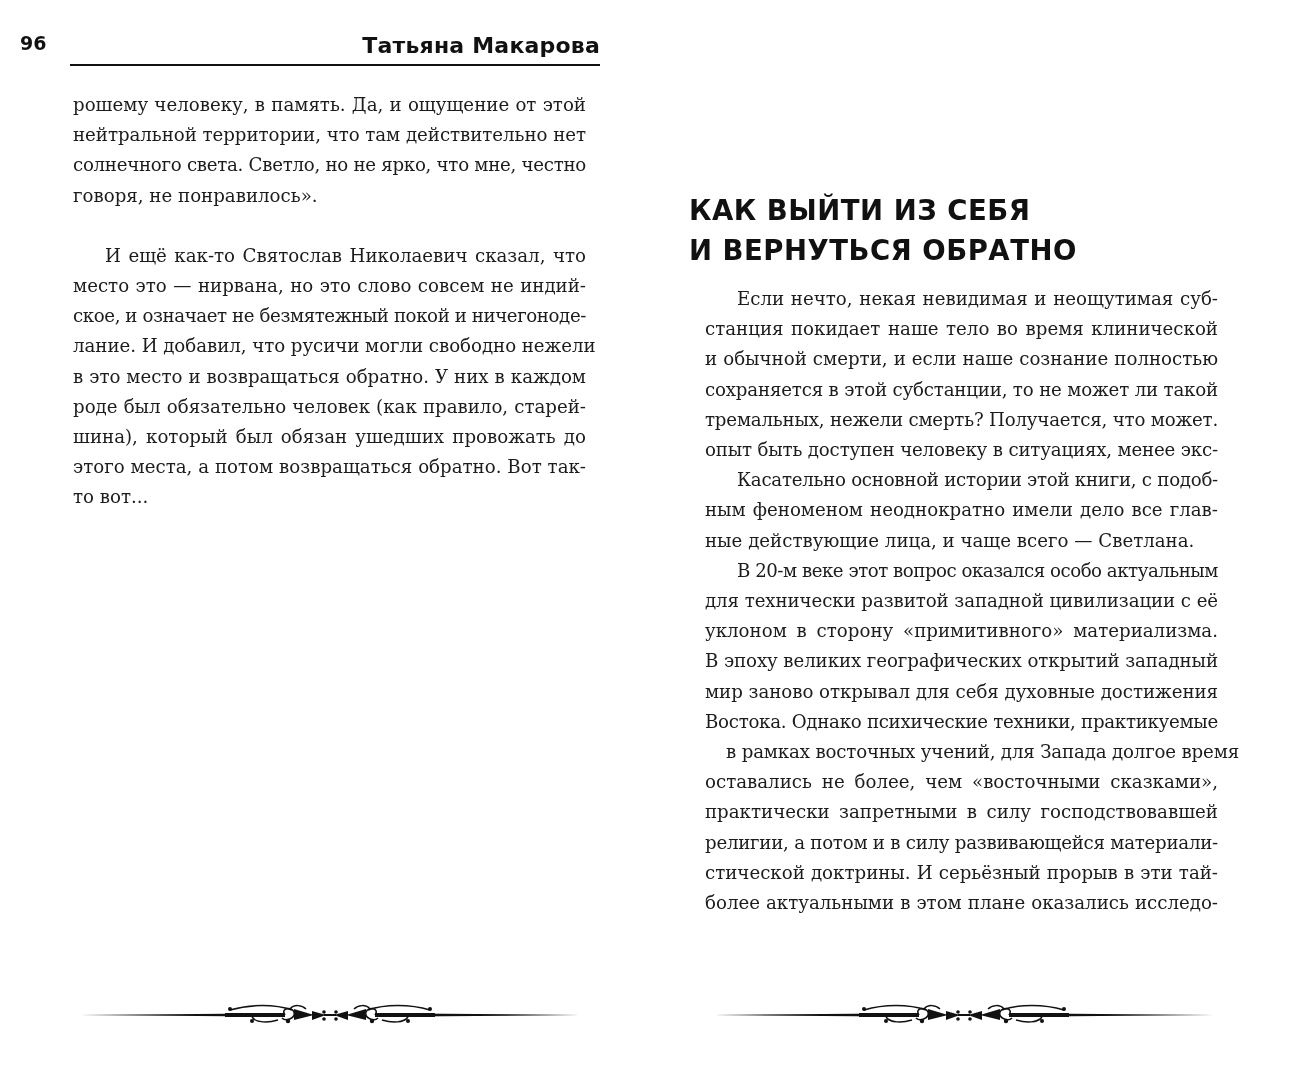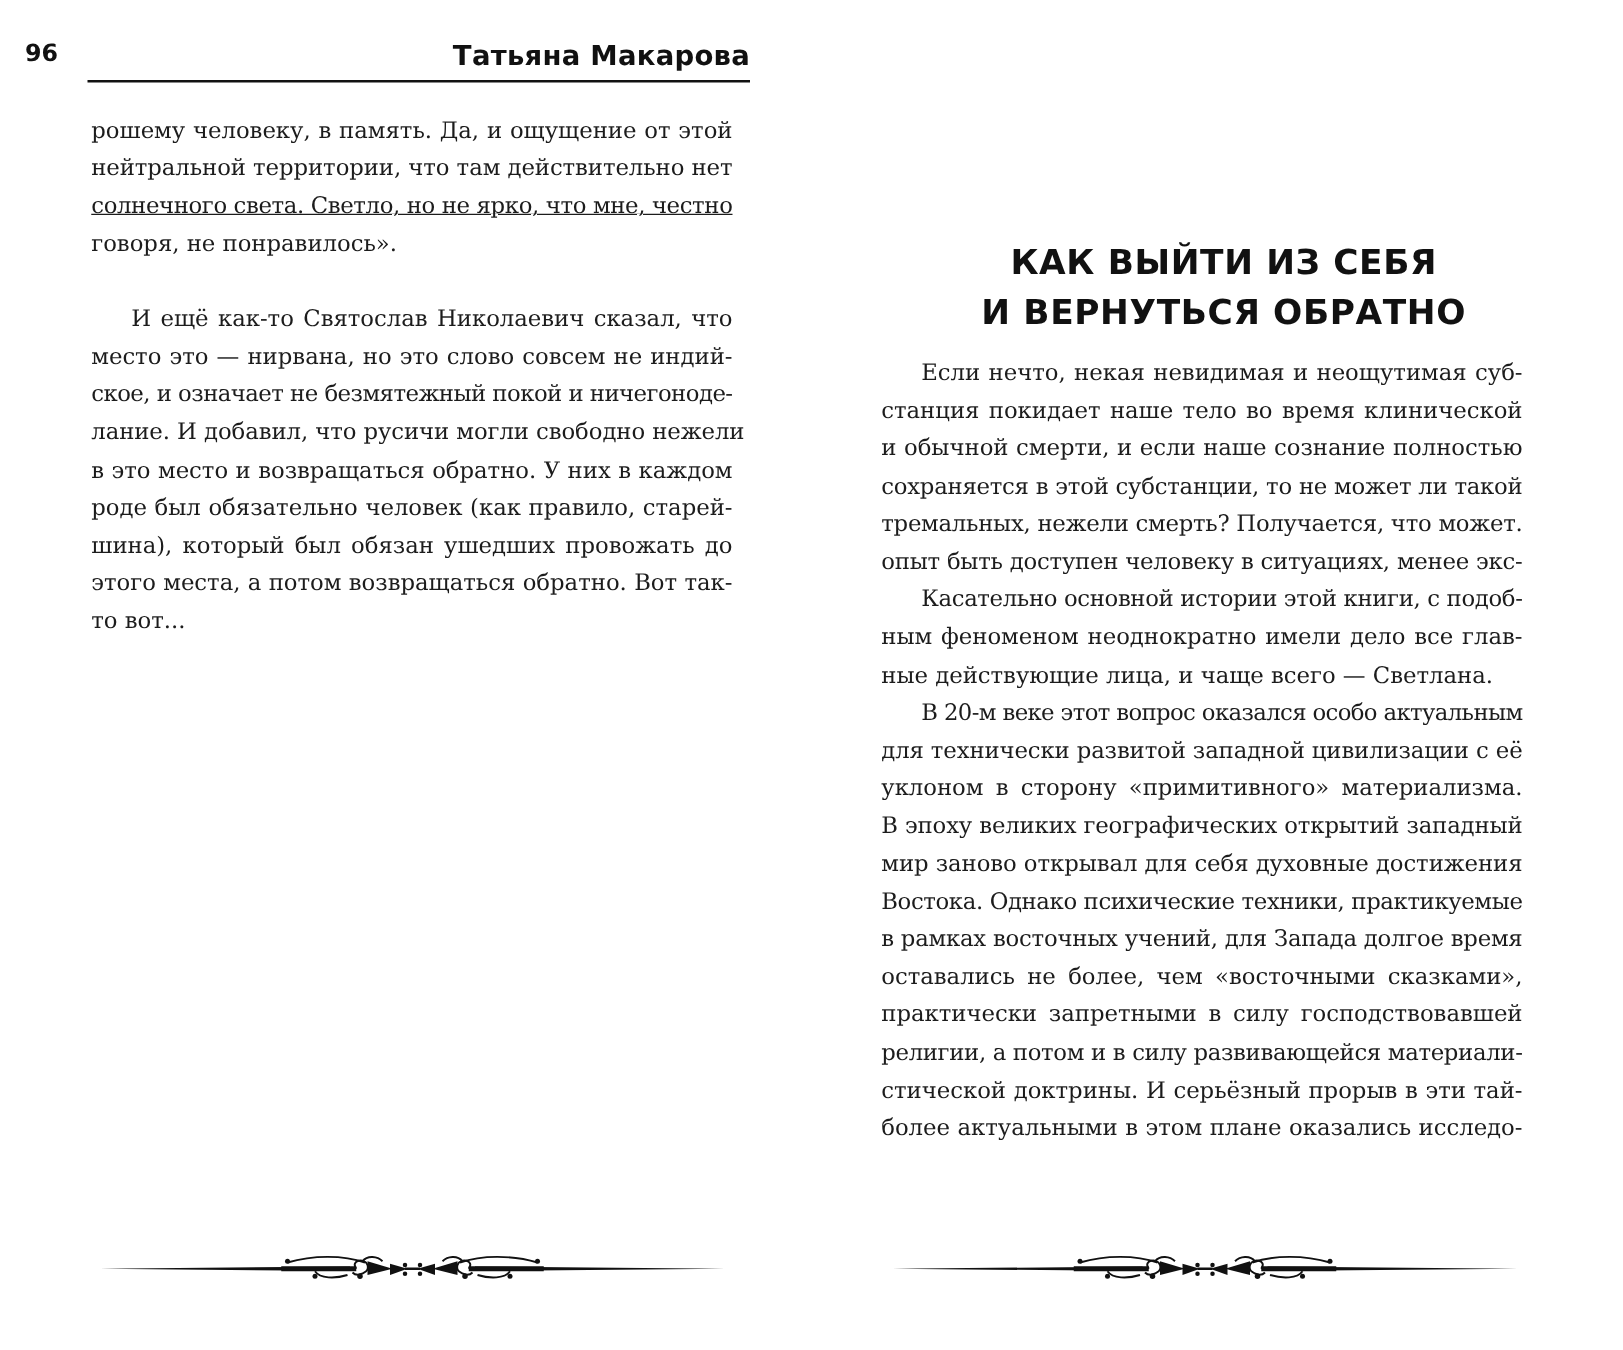--- a/index.html
+++ b/index.html
@@ -98,21 +98,21 @@
       top: 284px;
       width: 513px;
     }
 
     
     .chapter-title {
       position: absolute;
       left: 40px;
       top: 172px;
       width: 580px;
-      text-align: center;
+      text-align: left;
       font-family: "DejaVu Sans", sans-serif;
       font-weight: bold;
       font-size: 27.5px;
       line-height: 40px;
       letter-spacing: 0.5px;
       color: #111;
     }
     .chapter-title span { display: block; }
 
     
@@ -133,21 +133,21 @@
   <div class="page page-left">
     <div class="running-header">
       <span class="page-number">96</span>
       <span class="header-author">Татьяна Макарова</span>
       <div class="header-rule"></div>
     </div>
 
     <div class="text-block left-text" id="left-text">
         <span class="text-line">рошему человеку, в память. Да, и ощущение от этой</span>
         <span class="text-line" style="letter-spacing: -0.043px;">нейтральной территории, что там действительно нет</span>
-        <span class="text-line" style="letter-spacing: -0.277px; text-decoration: underline;">солнечного света. Светло, но не ярко, что мне, честно</span>
+        <span class="text-line" style="letter-spacing: -0.277px;">солнечного света. Светло, но не ярко, что мне, честно</span>
         <span class="text-line last">говоря, не понравилось».</span>
         <div class="para-gap" style="height: 30px;"></div>
         <span class="text-line indent">И ещё как-то Святослав Николаевич сказал, что</span>
         <span class="text-line">место это — нирвана, но это слово совсем не индий-</span>
         <span class="text-line" style="letter-spacing: -0.41px;">ское, и означает не безмятежный покой и ничегоноде-</span>
         <span class="text-line" style="letter-spacing: -0.047px;">лание. И добавил, что русичи могли свободно нежели</span>
         <span class="text-line">в это место и возвращаться обратно. У них в каждом</span>
         <span class="text-line">роде был обязательно человек (как правило, старей-</span>
         <span class="text-line">шина), который был обязан ушедших провожать до</span>
         <span class="text-line">этого места, а потом возвращаться обратно. Вот так-</span>
@@ -204,21 +204,21 @@
         <span class="text-line" style="letter-spacing: -0.174px;">опыт быть доступен человеку в ситуациях, менее экс-</span>
         <span class="text-line indent" style="letter-spacing: -0.265px;">Касательно основной истории этой книги, с подоб-</span>
         <span class="text-line">ным феноменом неоднократно имели дело все глав-</span>
         <span class="text-line last">ные действующие лица, и чаще всего — Светлана.</span>
         <span class="text-line indent" style="letter-spacing: -0.488px;">В 20-м веке этот вопрос оказался особо актуальным</span>
         <span class="text-line" style="letter-spacing: -0.082px;">для технически развитой западной цивилизации с её</span>
         <span class="text-line">уклоном в сторону «примитивного» материализма.</span>
         <span class="text-line" style="letter-spacing: -0.098px;">В эпоху великих географических открытий западный</span>
         <span class="text-line" style="letter-spacing: -0.037px;">мир заново открывал для себя духовные достижения</span>
         <span class="text-line" style="letter-spacing: -0.286px;">Востока. Однако психические техники, практикуемые</span>
-        <span class="text-line" style="letter-spacing: -0.167px;">в рамках восточных учений, для Запада долгое время</span>
+        <span class="text-line" style="letter-spacing: -0.167px; margin-left: 21px;">в рамках восточных учений, для Запада долгое время</span>
         <span class="text-line">оставались не более, чем «восточными сказками»,</span>
         <span class="text-line">практически запретными в силу господствовавшей</span>
         <span class="text-line" style="letter-spacing: -0.25px;">религии, а потом и в силу развивающейся материали-</span>
         <span class="text-line">стической доктрины. И серьёзный прорыв в эти тай-</span>
         <span class="text-line">более актуальными в этом плане оказались исследо-</span>
       </div>
 
     <div class="ornament">
       <svg viewBox="0 0 500 30" preserveAspectRatio="none" class="orn-svg">
   <path d="M0 15 L200 13.2 L200 16.8 Z" fill="#111111"></path>

